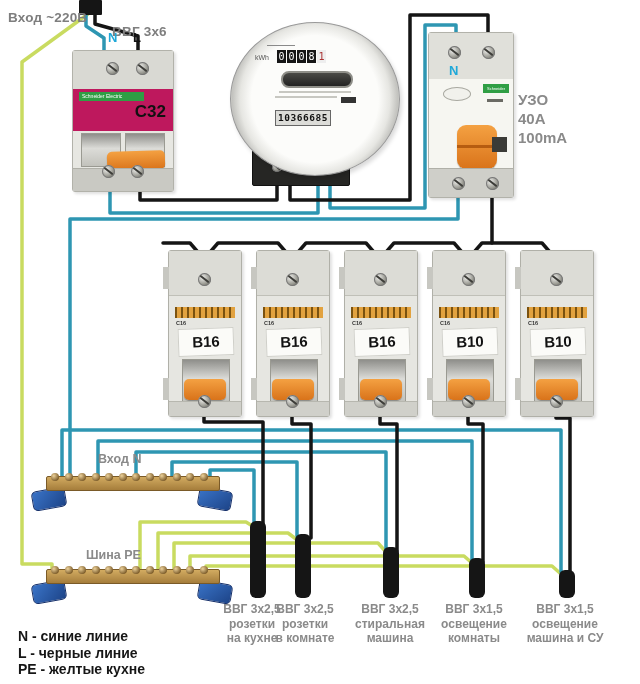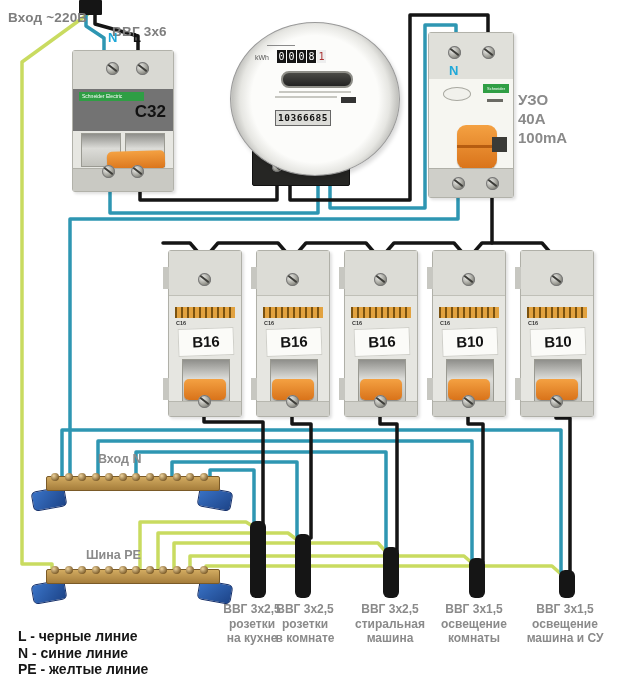--- a/index.html
+++ b/index.html
@@ -23,21 +23,21 @@
   .cable-label{width:96px;text-align:center;color:#8a8a8a;font-size:12px;line-height:14.5px;font-weight:600;}
   .legend{color:#161616;font-size:14px;font-weight:700;line-height:16.5px;}
   .marker-n{color:#1fa8d8;font-weight:700;font-size:13px;}
   .marker-l{color:#111;font-weight:700;font-size:13px;}
 
   
   .c32{left:72px;top:50px;width:100px;height:140px;background:#e7e7e2;
        border:1px solid #b2b2aa;border-radius:3px;box-shadow:2px 2px 3px rgba(0,0,0,.12);}
   .c32 .top{position:absolute;left:0;top:0;right:0;height:38px;background:#d9d9d3;
             border-bottom:1px solid #bdbdb6;}
-  .c32 .panel{position:absolute;left:0;top:38px;right:0;height:42px;background:#737373;}
+  .c32 .panel{position:absolute;left:0;top:38px;right:0;height:42px;background:#be185d;}
   .c32 .green{position:absolute;left:6px;top:3px;width:62px;height:9px;background:#2f9e44;
               color:#fff;font-size:5px;line-height:9px;padding-left:3px;overflow:hidden;}
   .c32 .rating{position:absolute;right:7px;top:13px;font-size:17px;font-weight:700;color:#111;}
   .c32 .win{position:absolute;top:82px;width:38px;height:32px;border:1px solid #9a9a92;
             background:linear-gradient(180deg,#8f8f8b,#dcdcd8 45%,#c2c2bc);}
   .c32 .handle{position:absolute;left:34px;top:100px;width:58px;height:19px;border-radius:5px;
                background:linear-gradient(180deg,#f4a142,#d9731a);box-shadow:0 1px 1px rgba(0,0,0,.3);
                transform:rotate(-2deg);}
   .c32 .bot{position:absolute;left:0;bottom:0;right:0;height:22px;background:#c9c9c3;
             border-top:1px solid #b0b0a8;}
@@ -343,18 +343,18 @@
     <div>освещение</div>
     <div>комнаты</div>
   </div>
   <div class="abs cable-label" style="left:517px;top:602px;">
     <div>ВВГ 3х1,5</div>
     <div>освещение</div>
     <div>машина и СУ</div>
   </div>
 
   <div class="abs legend" style="left:18px;top:628px;">
+    <div>N - синие линие</div>
     <div>L - черные линие</div>
-    <div>N - синие линие</div>
-    <div>PE - желтые линие</div>
+    <div>PE - желтые кухне</div>
   </div>
 
 </div>
 
 </body></html>

